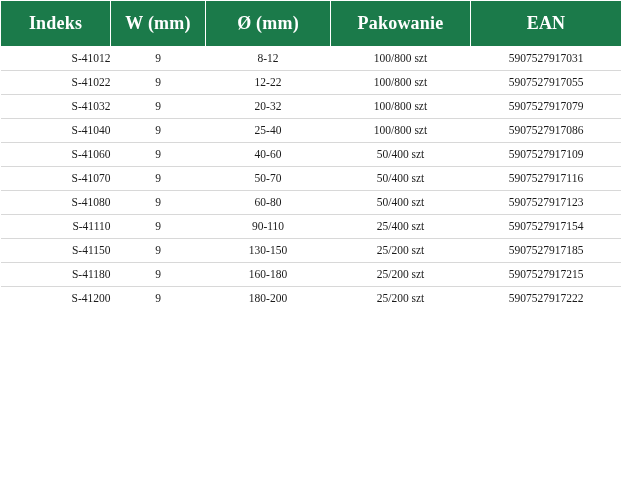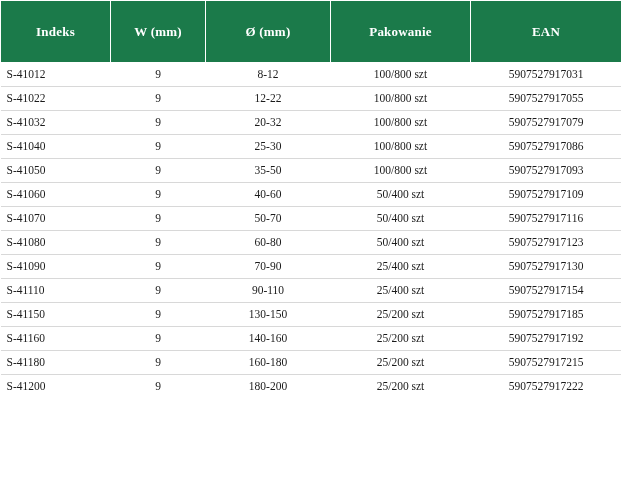--- a/index.html
+++ b/index.html
@@ -16,41 +16,41 @@
   table.spec-table {
     border-collapse: collapse;
     width: 621px;
     table-layout: fixed;
   }
   table.spec-table thead th {
     background: #1b7a4a;
     color: #ffffff;
     font-family: "Liberation Serif", serif;
     font-weight: bold;
-    font-size: 13px;
+    font-size: 18px;
     height: 29px;
     line-height: 29px;
-    padding: 16px;
+    padding: 8px;
     text-align: center;
     border: 1px solid #ffffff;
     letter-spacing: 0.2px;
   }
   table.spec-table tbody td {
     font-size: 11.5px;
     color: #1a1a1a;
     height: 23px;
     line-height: 23px;
     padding: 0;
     text-align: center;
     border-bottom: 1px solid #d8d8d8;
     background: #ffffff;
     white-space: nowrap;
   }
   table.spec-table tbody tr td.col-index {
-    text-align: left;
+    text-align: right;
     padding-left: 6px;
   }
   table.spec-table tbody tr:last-child td {
     border-bottom: none;
   }
   
   col.c0 { width: 110px; }
   col.c1 { width: 95px; }
   col.c2 { width: 125px; }
   col.c3 { width: 140px; }
@@ -94,30 +94,23 @@
       <tr>
         <td class="col-index">S-41032</td>
         <td>9</td>
         <td>20-32</td>
         <td>100/800 szt</td>
         <td>5907527917079</td>
       </tr>
       <tr>
         <td class="col-index">S-41040</td>
         <td>9</td>
-        <td>25-30</td>
+        <td>25-40</td>
         <td>100/800 szt</td>
         <td>5907527917086</td>
-      </tr>
-      <tr>
-        <td class="col-index">S-41050</td>
-        <td>9</td>
-        <td>35-50</td>
-        <td>100/800 szt</td>
-        <td>5907527917093</td>
       </tr>
       <tr>
         <td class="col-index">S-41060</td>
         <td>9</td>
         <td>40-60</td>
         <td>50/400 szt</td>
         <td>5907527917109</td>
       </tr>
       <tr>
         <td class="col-index">S-41070</td>
@@ -127,46 +120,32 @@
         <td>5907527917116</td>
       </tr>
       <tr>
         <td class="col-index">S-41080</td>
         <td>9</td>
         <td>60-80</td>
         <td>50/400 szt</td>
         <td>5907527917123</td>
       </tr>
       <tr>
-        <td class="col-index">S-41090</td>
-        <td>9</td>
-        <td>70-90</td>
-        <td>25/400 szt</td>
-        <td>5907527917130</td>
-      </tr>
-      <tr>
         <td class="col-index">S-41110</td>
         <td>9</td>
         <td>90-110</td>
         <td>25/400 szt</td>
         <td>5907527917154</td>
       </tr>
       <tr>
         <td class="col-index">S-41150</td>
         <td>9</td>
         <td>130-150</td>
         <td>25/200 szt</td>
         <td>5907527917185</td>
-      </tr>
-      <tr>
-        <td class="col-index">S-41160</td>
-        <td>9</td>
-        <td>140-160</td>
-        <td>25/200 szt</td>
-        <td>5907527917192</td>
       </tr>
       <tr>
         <td class="col-index">S-41180</td>
         <td>9</td>
         <td>160-180</td>
         <td>25/200 szt</td>
         <td>5907527917215</td>
       </tr>
       <tr>
         <td class="col-index">S-41200</td>

